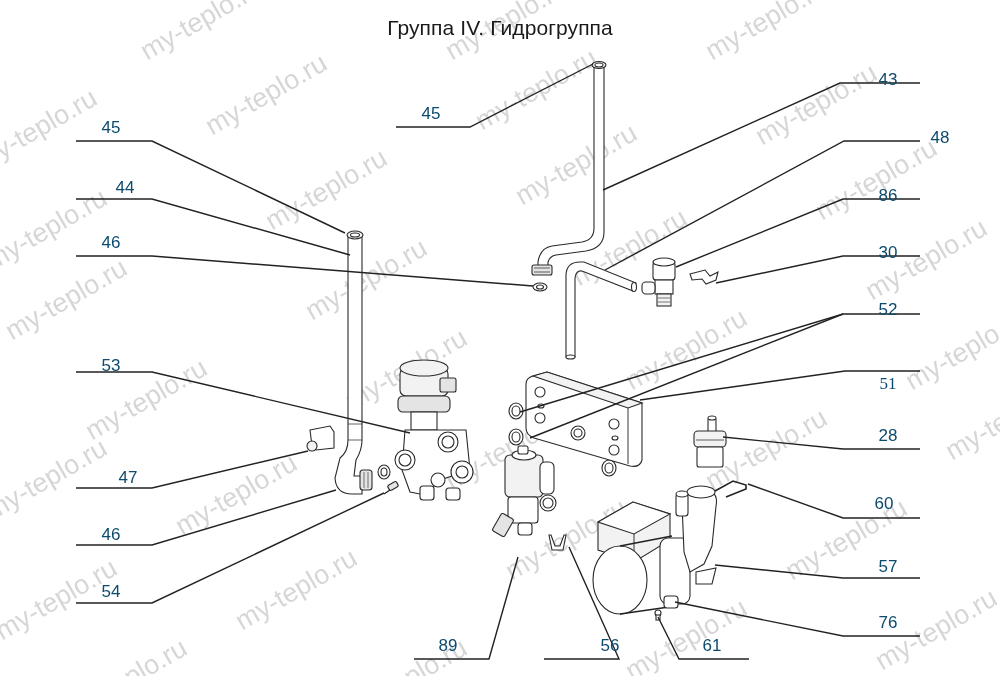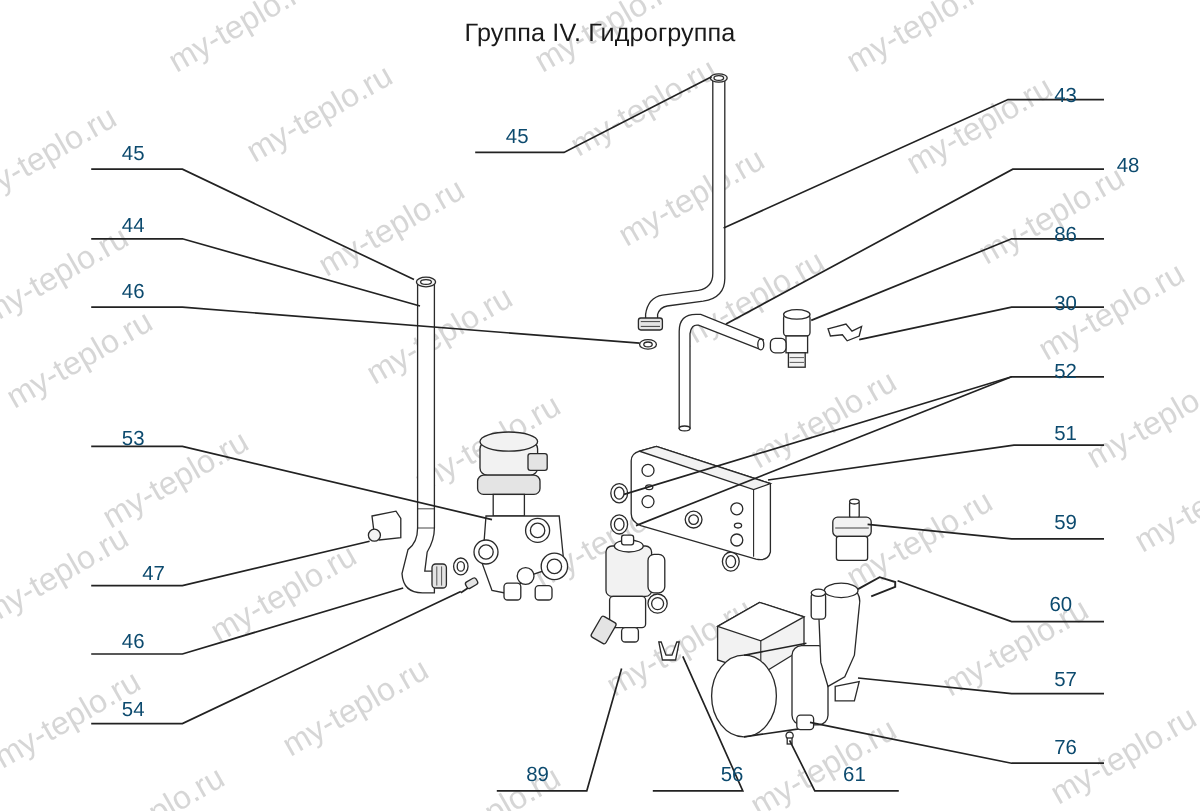--- a/index.html
+++ b/index.html
@@ -224,27 +224,27 @@
         <polyline points="749,659 679,659 658,617" class="ln"></polyline>
       </g>
   </svg>
 
   <div id="callout-layer">
       <div class="callout" style="left: 888px; top: 70px;">43</div>
       <div class="callout" style="left: 940px; top: 128px;">48</div>
       <div class="callout" style="left: 888px; top: 186px;">86</div>
       <div class="callout" style="left: 888px; top: 243px;">30</div>
       <div class="callout" style="left: 888px; top: 300px;">52</div>
-      <div class="callout" style="left: 888px; top: 352px;">51</div>
-      <div class="callout" style="left: 888px; top: 426px;">59</div>
+      <div class="callout" style="left: 888px; top: 374px; font-family: Liberation Serif, serif;">51</div>
+      <div class="callout" style="left: 888px; top: 426px;">28</div>
       <div class="callout" style="left: 884px; top: 494px;">60</div>
       <div class="callout" style="left: 888px; top: 557px;">57</div>
       <div class="callout" style="left: 888px; top: 613px;">76</div>
       <div class="callout" style="left: 111px; top: 118px;">45</div>
-      <div class="callout" style="left: 111px; top: 178px;">44</div>
+      <div class="callout" style="left: 125px; top: 178px;">44</div>
       <div class="callout" style="left: 111px; top: 233px;">46</div>
       <div class="callout" style="left: 431px; top: 104px;">45</div>
       <div class="callout" style="left: 111px; top: 356px;">53</div>
       <div class="callout" style="left: 128px; top: 468px;">47</div>
       <div class="callout" style="left: 111px; top: 525px;">46</div>
       <div class="callout" style="left: 111px; top: 582px;">54</div>
       <div class="callout" style="left: 448px; top: 636px;">89</div>
       <div class="callout" style="left: 610px; top: 636px;">56</div>
       <div class="callout" style="left: 712px; top: 636px;">61</div>
     </div>

